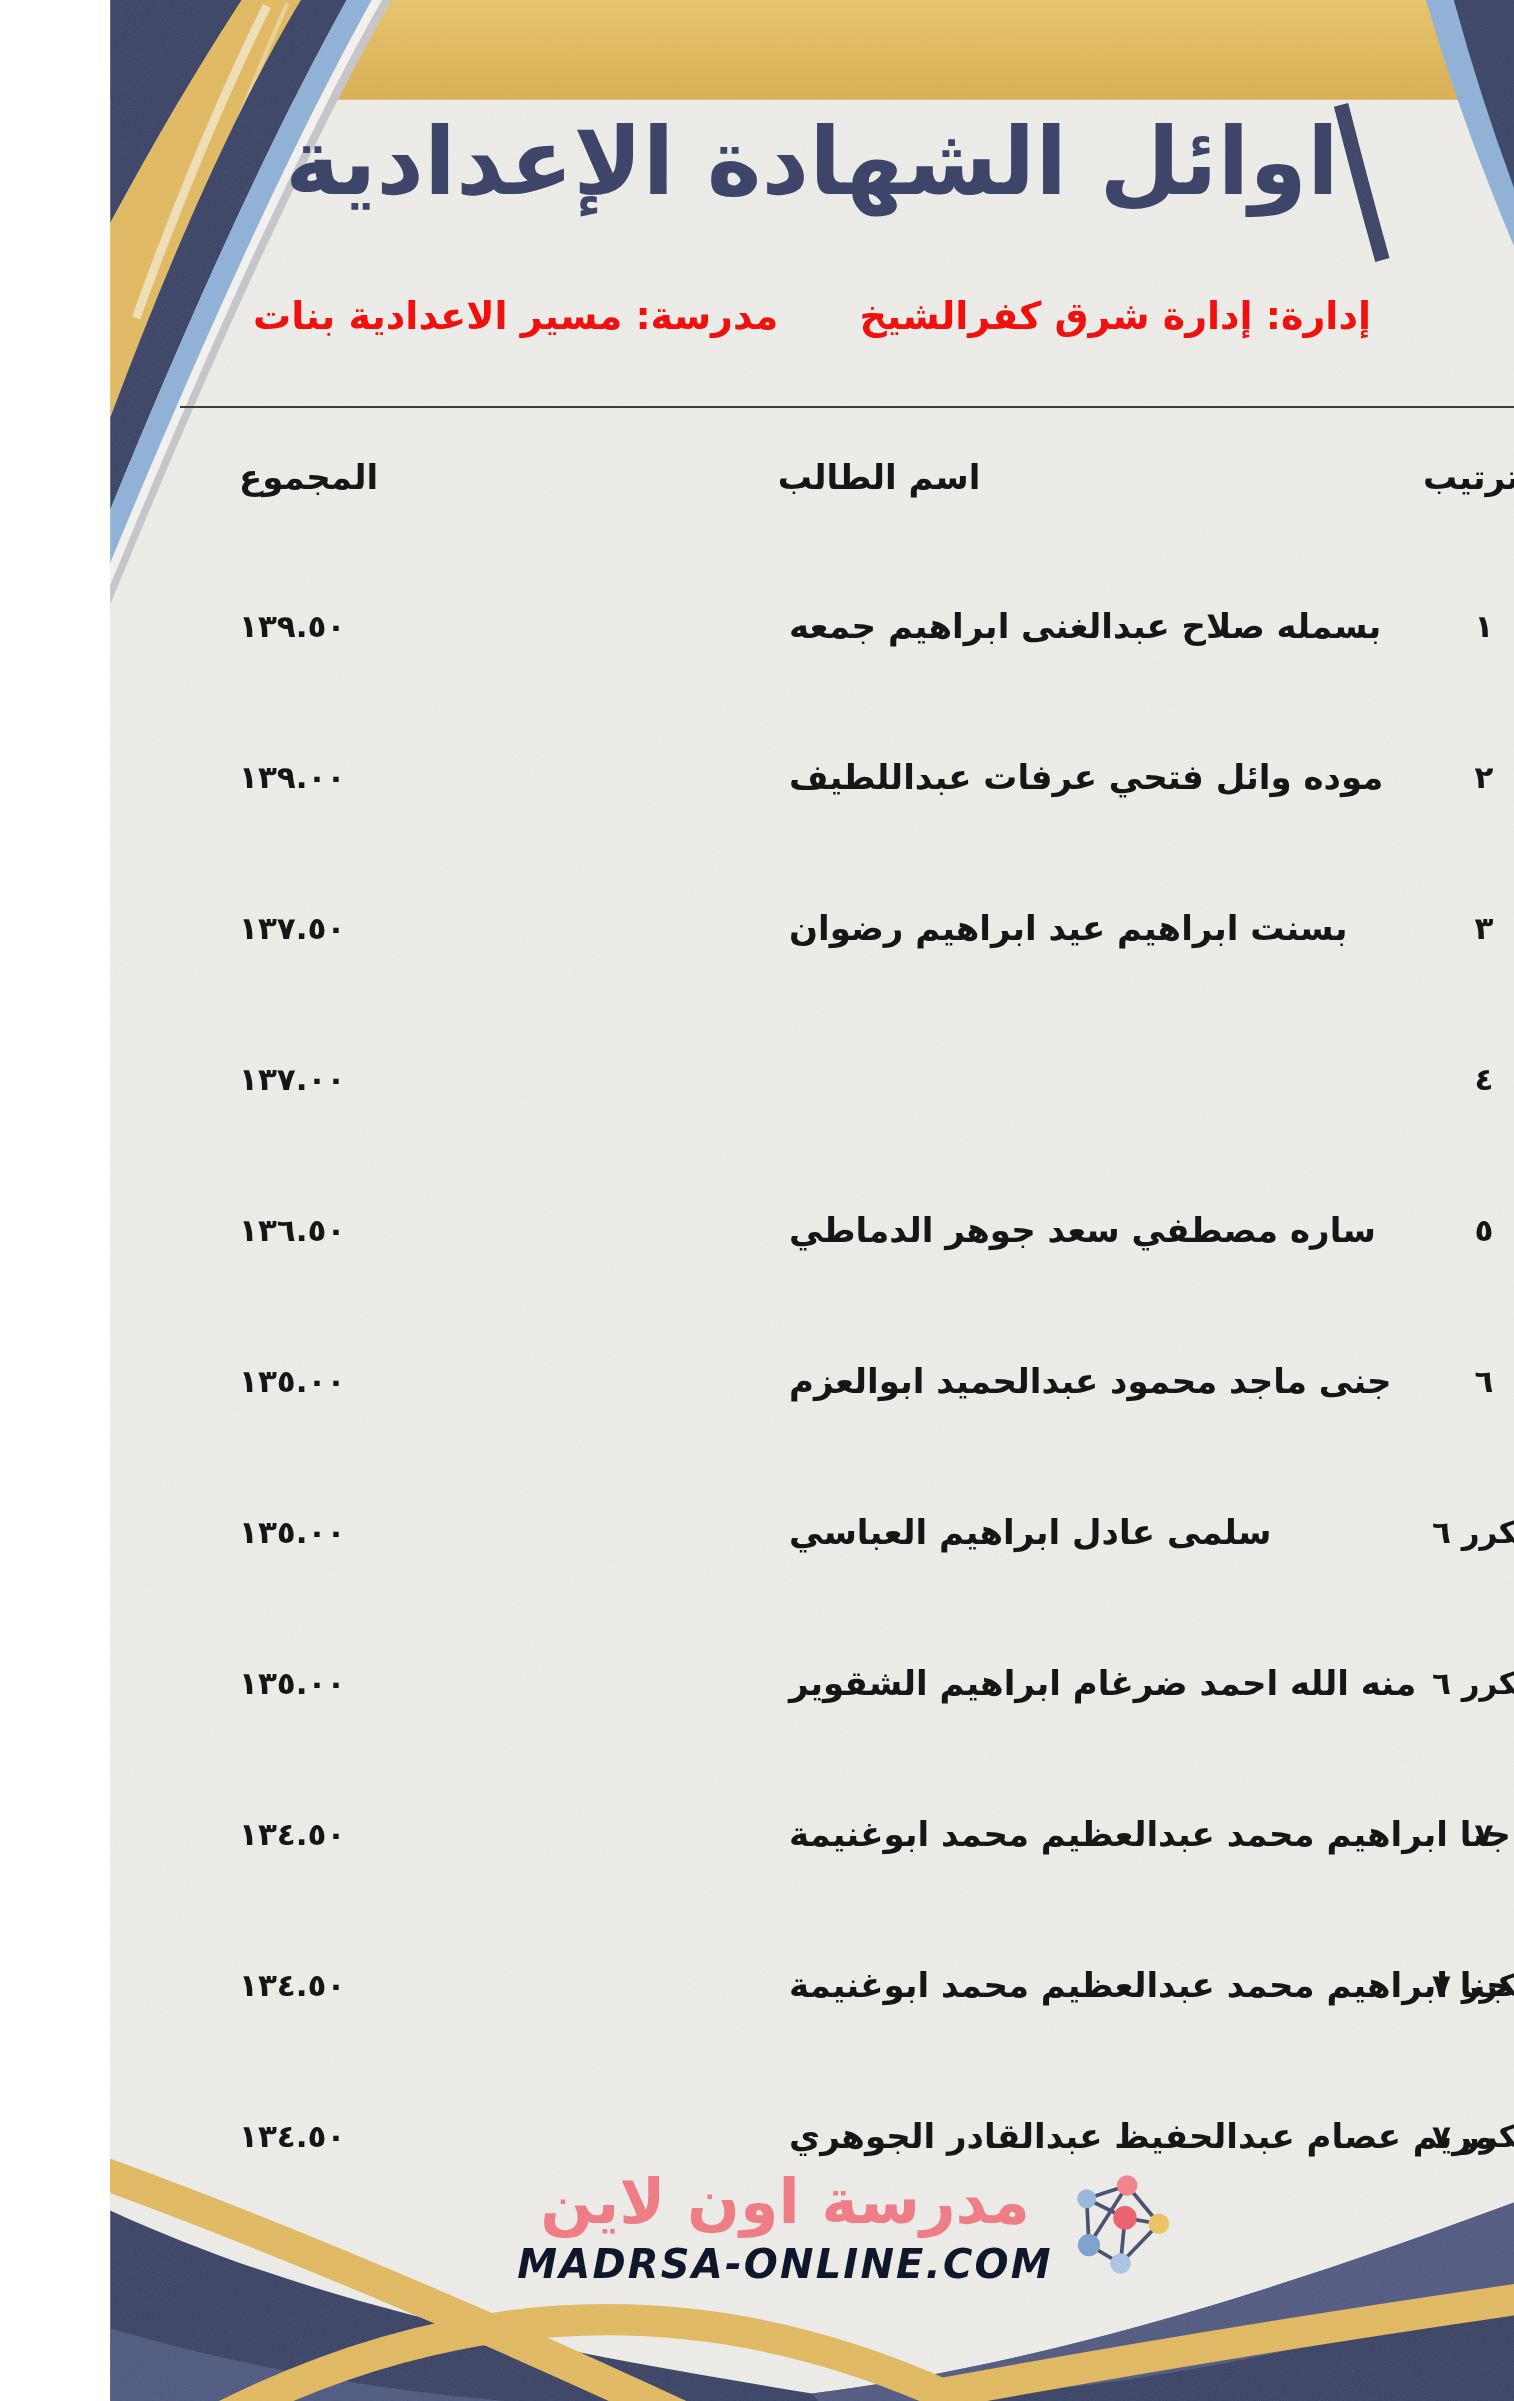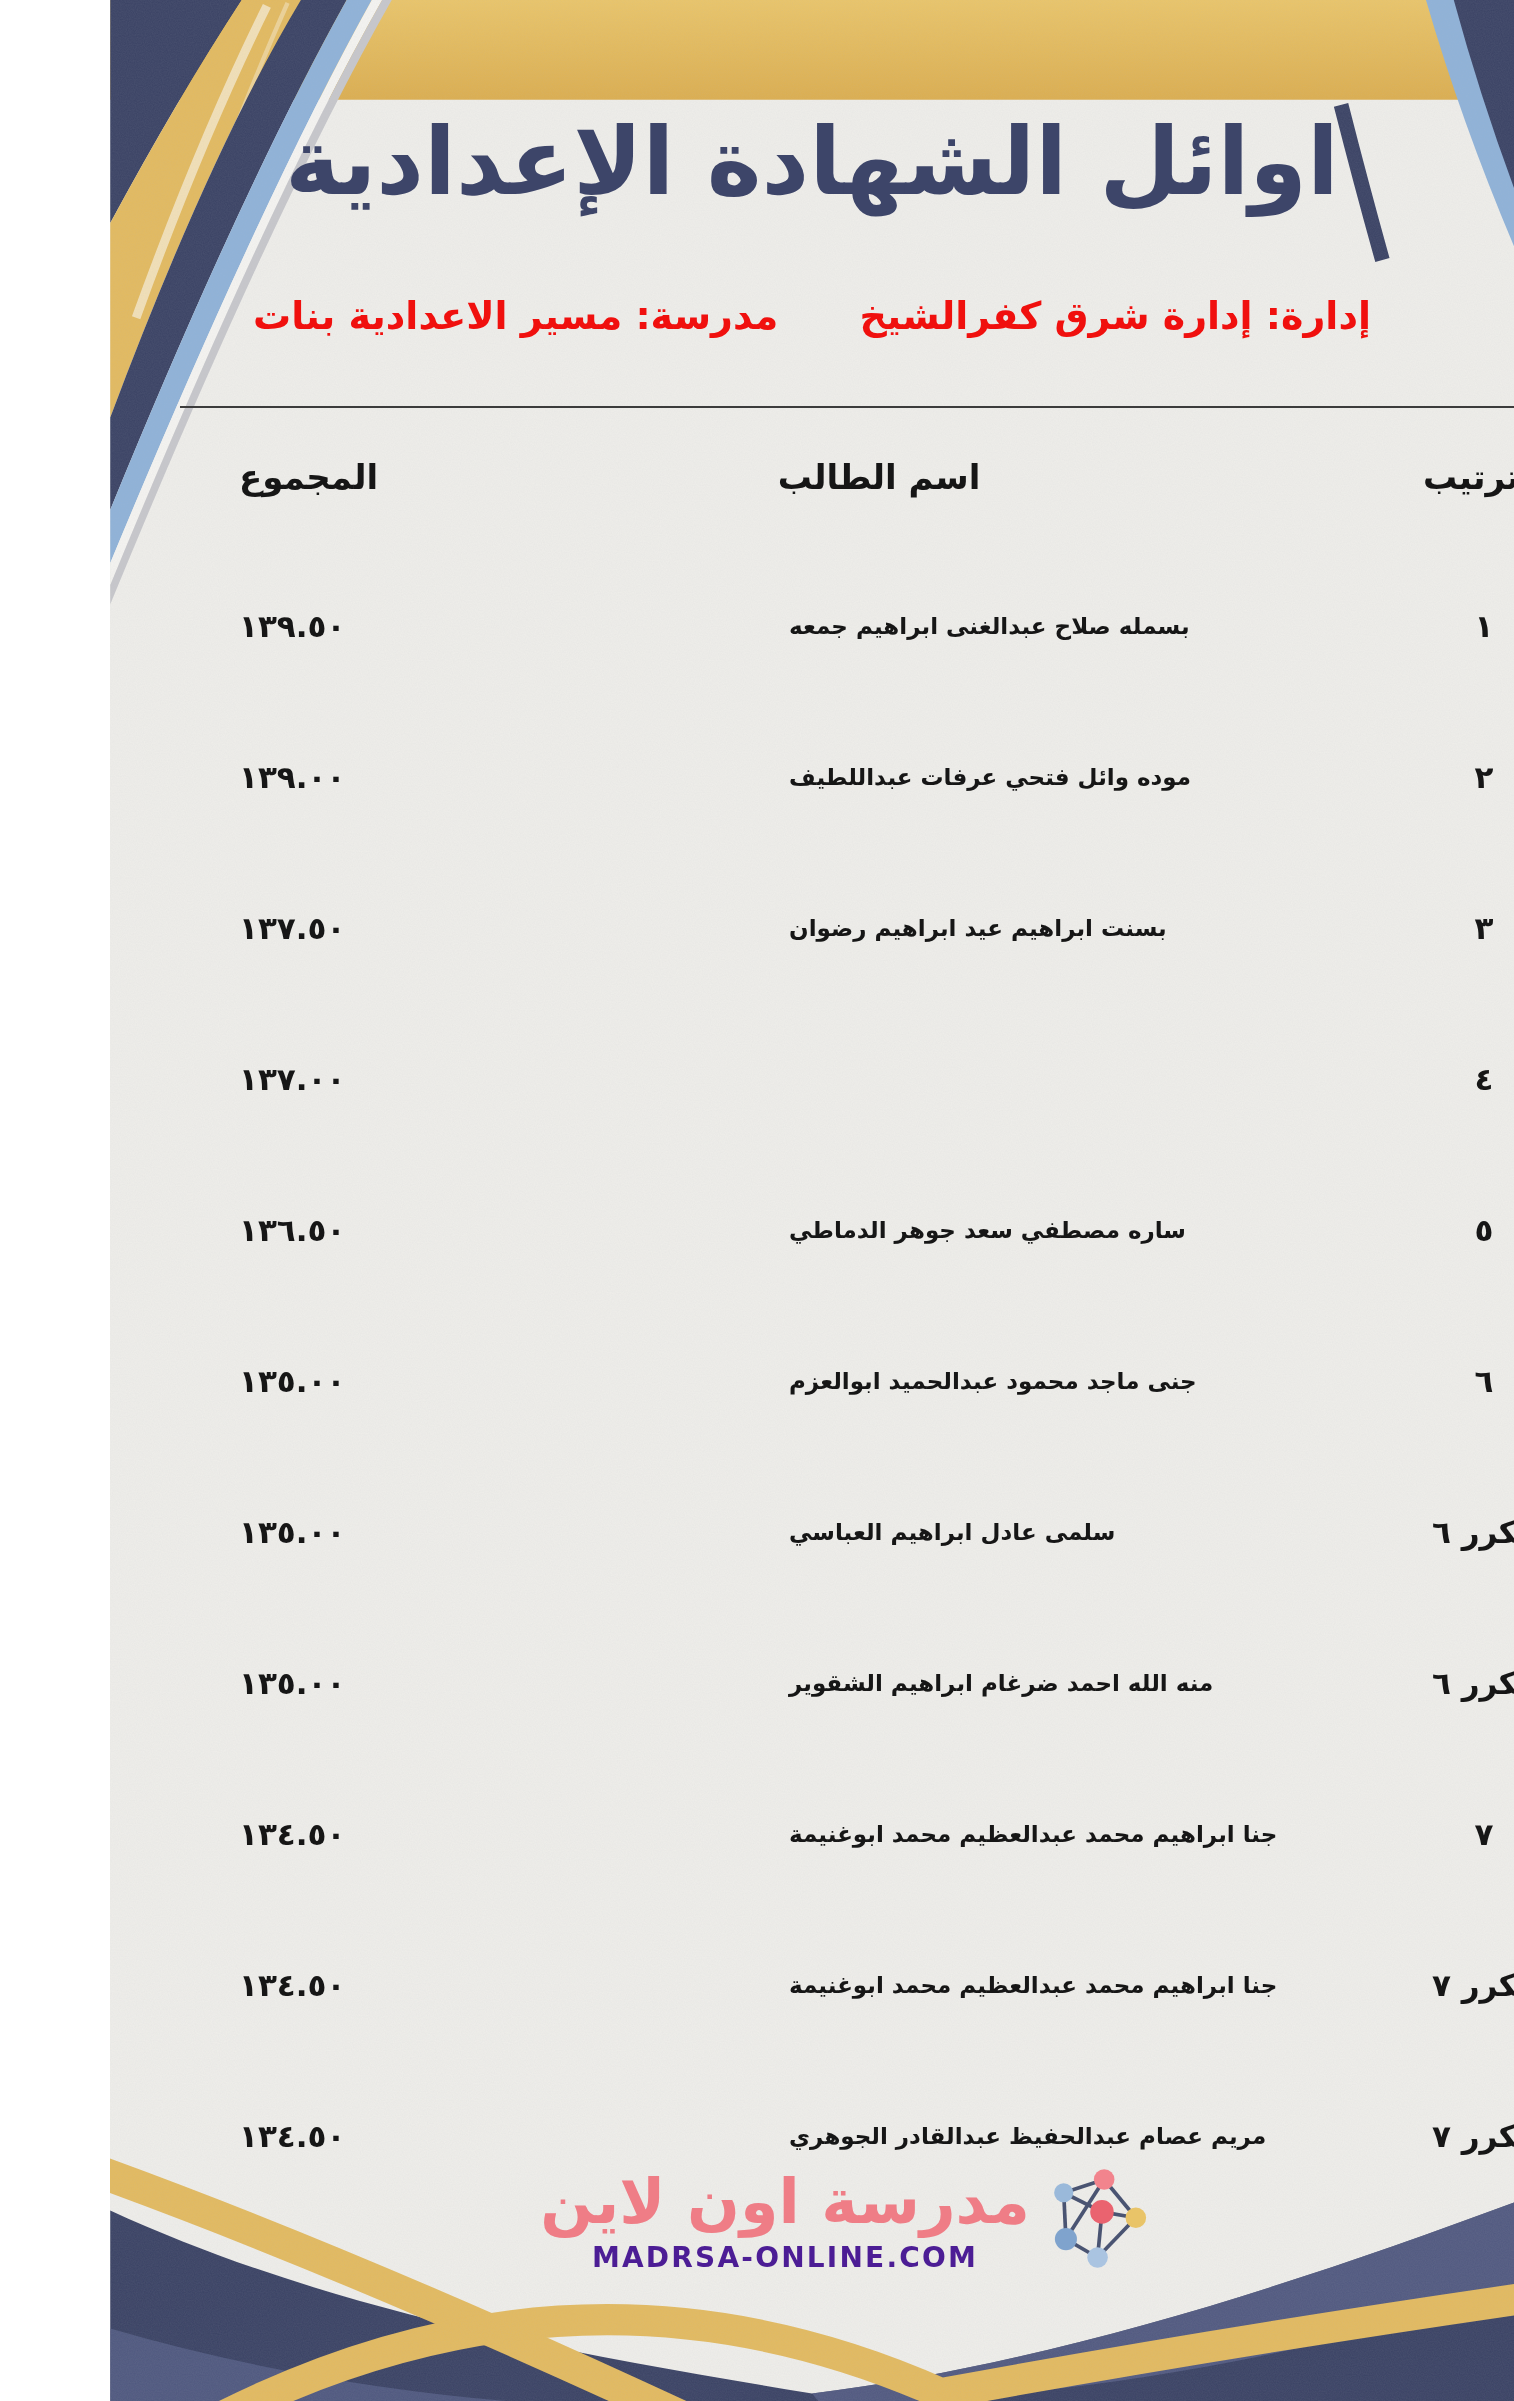--- a/index.html
+++ b/index.html
@@ -23,30 +23,30 @@
 
   .thead{position:absolute;top:432px;left:0;width:100%;height:89px;font-size:34px;font-weight:700;}
   .th,.cell{position:absolute;top:50%;white-space:nowrap;margin-left:18px;}
   .th-rank{left:1356px;transform:translate(-50%,-50%);}
   .th-name{left:751px;transform:translate(-50%,-50%);}
   .th-total{left:111px;transform:translateY(-50%);}
 
   .tbody{position:absolute;top:550px;left:0;width:100%;}
   .row{position:relative;height:151px;}
   .cell-rank{left:1356px;transform:translate(-50%,-50%);font-size:31px;font-weight:700;}
-  .cell-name{left:661px;transform:translateY(-50%);font-size:23px;font-weight:700;text-align:left;}
+  .cell-name{left:661px;transform:translateY(-50%);font-size:34px;font-weight:700;text-align:left;}
   .cell-total{left:111px;transform:translateY(-50%);font-size:31px;font-weight:700;}
 
   .brand{
     position:absolute;top:2163px;left:0;width:100%;
     display:flex;justify-content:center;align-items:center;gap:19px;padding-left:34px;
   }
   .brand-text{text-align:center;}
   .brand-ar{font-size:62px;font-weight:700;color:#ef7d86;line-height:1.25;}
-  .brand-en{font-size:28px;font-weight:700;color:#4c1d95;letter-spacing:2.2px;direction:ltr;}
+  .brand-en{font-size:40px;font-weight:700;color:#0f172a;letter-spacing:2.2px;direction:ltr;font-style:italic;}
   .brand-icon{width:103px;height:111px;}
 </style>
 </head>
 <body>
 
 <div class="page">
 
   <svg class="decor" viewBox="0 0 2050 3250" aria-hidden="true">
     <defs>
       <linearGradient id="goldGrad" x1="0" y1="0" x2="0" y2="1">

